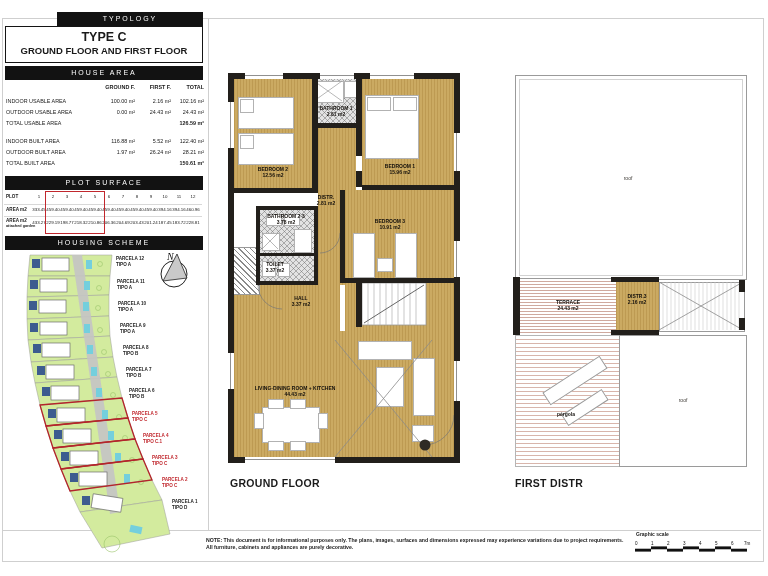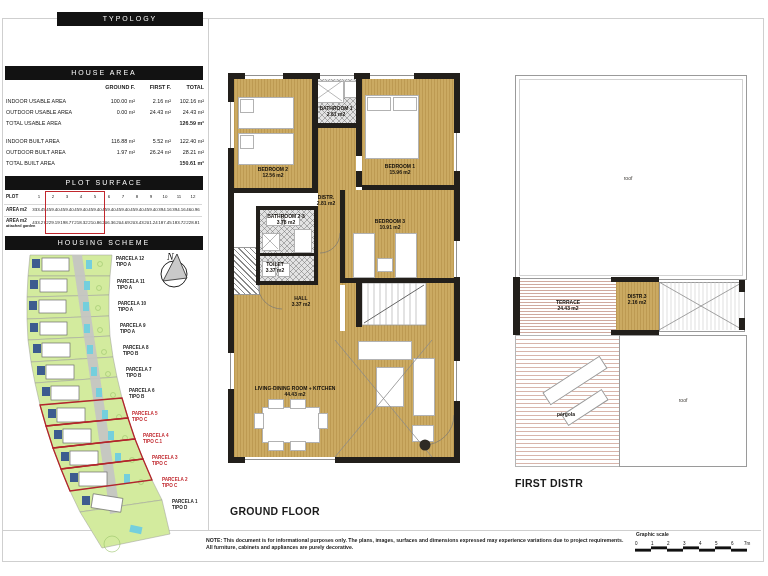--- a/index.html
+++ b/index.html
@@ -56,20 +56,24 @@
 </head>
 <body>
 
 <div class="sheet">
 
   <div class="abs frame" style="left:2px;top:18px;width:760px;height:542px"></div>
   <div class="abs" style="left:208px;top:18px;width:1px;height:512px;background:#cfcfcf"></div>
   <div class="abs" style="left:3px;top:530px;width:758px;height:1px;background:#cfcfcf"></div>
 
   <div class="abs bar" style="left:57px;top:12px;width:146px">TYPOLOGY</div>
+  <div class="abs typebox" style="left:5px;top:26px;width:196px;height:35px">
+    <span class="t1">TYPE C</span>
+    <span class="t2">GROUND FLOOR AND FIRST FLOOR</span>
+  </div>
 
   <div class="abs bar" style="left:5px;top:66px;width:198px">HOUSE AREA</div>
 
   <div class="ha-head" style="top:84px">
     <span class="ha-val hc1">GROUND F.</span>
     <span class="ha-val hc2">FIRST F.</span>
     <span class="ha-val hc3">TOTAL</span>
   </div>
   <div class="ha-row" style="top:98px">
     <span class="ha-label">INDOOR USABLE AREA</span>
@@ -428,21 +432,21 @@
       </div>
     <div class="rlabel" style="left:54px;top:222px;width:38px">
         <span>HALL</span>
         <span>3.37 m2</span>
       </div>
     <div class="rlabel" style="left:24px;top:312px;width:86px">
         <span>LIVING-DINING ROOM + KITCHEN</span>
         <span>44.43 m2</span>
       </div>
   </div>
-  <div class="cap" style="left:230px;top:505px">GROUND FLOOR</div>
+  <div class="cap" style="left:230px;top:477px">GROUND FLOOR</div>
 
   <div class="plan" style="left:513px;top:75px;width:236px;height:395px">
     <div class="roofbox" style="left:2px;top:0;width:230px;height:203px">
       <div class="roofin"></div>
     </div>
     <div class="rlabel soft" style="left:85px;top:100px;width:60px;font-weight:normal">
         <span>roof</span>
       </div>
 
     <div class="deck" style="left:2px;top:203px;width:104px;height:57px"></div>

